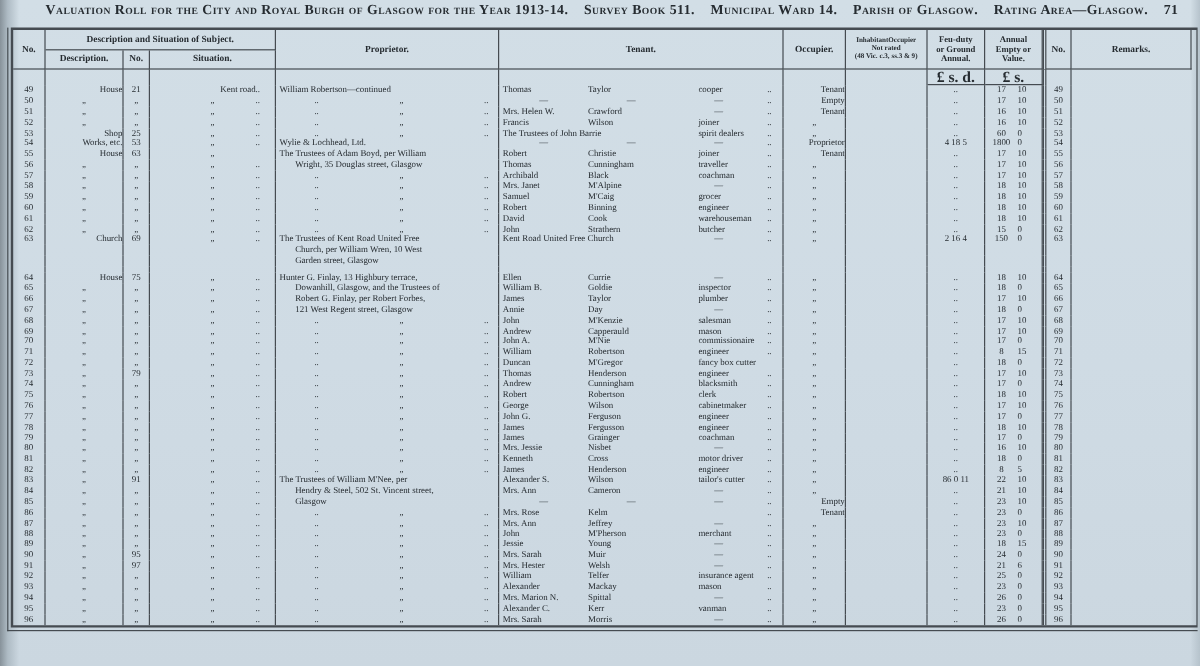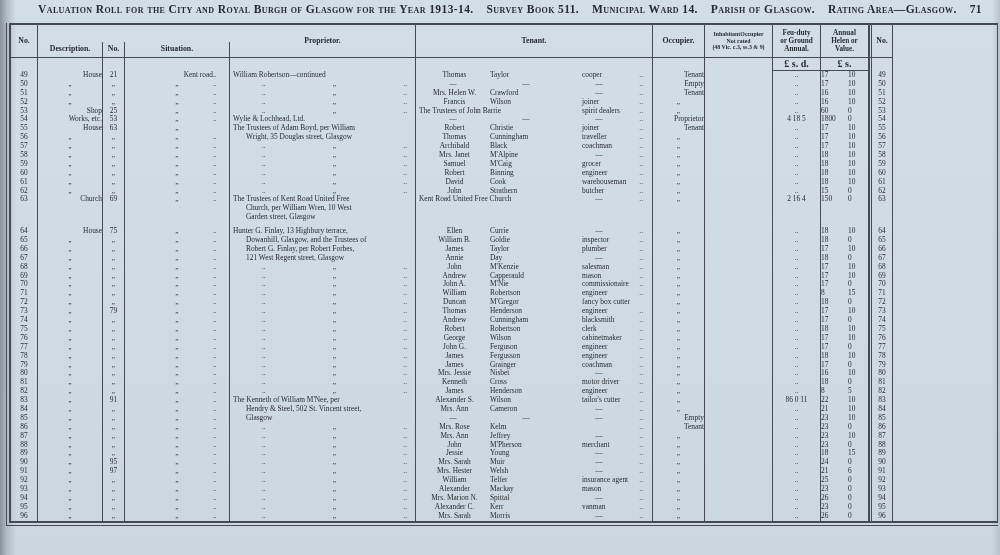--- a/index.html
+++ b/index.html
@@ -30,45 +30,45 @@
     border-left:2px solid var(--ln);border-bottom:2px solid var(--ln);}
 
   .hdr{display:grid;grid-template-columns:var(--cols);grid-template-rows:17px 16px 13px;}
   .hc{border-right:1px solid var(--ln);display:flex;flex-direction:column;
     align-items:center;justify-content:center;text-align:center;
     font-size:7.8px;line-height:1.12;font-weight:bold;color:var(--ink);overflow:hidden;white-space:nowrap;}
   .hc:last-child{border-right:none;}
   .hb{border-bottom:1px solid var(--ln);}
   .small3{font-size:5.9px;font-weight:bold;line-height:1.15;}
   .dbl{border-left:3px double var(--ln);}
-  .units{font-size:10px;}
+  .units{font-size:13px;}
 
   .lbody{}
   .lrow{display:grid;grid-template-columns:var(--cols);height:8.9px;}
   .lrow.sp{height:5px;}
   .c{border-right:1px solid var(--ln);overflow:hidden;white-space:nowrap;
     font-size:7.4px;line-height:8.8px;color:var(--ink);}
   .c:last-child{border-right:none;}
   .ctr{text-align:center;}
   .pl3{padding-left:3px;}
   .pl4{padding-left:4px;text-align:right;}
   .pl16{padding-left:16px;}
   .sit{display:flex;}
   .sitm{flex:1;margin-left:16px;}
   .sitd{width:16px;}
   .pdit{display:flex;justify-content:space-between;padding:0 8px 0 32px;}
   .ten{display:flex;}
-  .tf{width:74px;padding-left:3px;text-align:center;}
+  .tf{width:74px;padding-left:3px;}
   .ts{width:72px;}
   .to{width:74px;padding-left:20px;}
   .tdots{flex:1;text-align:right;padding-right:9px;}
   .tw{width:146px;padding-left:3px;}
   .dash{text-align:center;padding-left:0;}
   .rent{display:flex;}
-  .rl{flex:1;text-align:left;font-family:Liberation Serif, serif;}
+  .rl{flex:1;text-align:center;font-family:Liberation Serif, serif;}
   .rs{width:15px;text-align:right;padding-right:20px;}
 </style>
 </head>
 <body>
 
 <div class="edge-l"></div>
 <div class="edge-r"></div>
 
 <div class="titlebar">
   <span>Valuation Roll for the City and Royal Burgh of Glasgow for the Year 1913-14.</span>
@@ -76,42 +76,44 @@
   <span>Municipal Ward 14.</span>
   <span>Parish of Glasgow.</span>
   <span>Rating Area—Glasgow.</span>
   <span>71</span>
 </div>
 
 <div class="tableframe">
   <div class="vtable">
     <div class="hdr">
       <div class="hc hb" style="grid-column:1;grid-row:1/3">No.</div>
+      <div class="hc hb" style="grid-column:2/5;grid-row:1">Description and Situation of Subject.</div>
       <div class="hc hb" style="grid-column:2;grid-row:2">Description.</div>
       <div class="hc hb" style="grid-column:3;grid-row:2">No.</div>
       <div class="hc hb" style="grid-column:4;grid-row:2">Situation.</div>
       <div class="hc hb" style="grid-column:6;grid-row:1/3">Tenant.</div>
       <div class="hc hb" style="grid-column:5;grid-row:1/3">Proprietor.</div>
       <div class="hc hb" style="grid-column:7;grid-row:1/3">Occupier.</div>
       <div class="hc hb small3" style="grid-column:8;grid-row:1/3">
         <span>InhabitantOccupier</span>
         <span>Not rated</span>
         <span>(48 Vic. c.3, ss.3 &amp; 9)</span>
       </div>
       <div class="hc hb" style="grid-column:9;grid-row:1/3;font-size:7.2px">
         <span>Feu-duty</span>
         <span>or Ground</span>
         <span>Annual.</span>
       </div>
       <div class="hc hb" style="grid-column:10;grid-row:1/3;font-size:7.2px">
         <span>Annual</span>
-        <span>Helen or</span>
+        <span>Empty or</span>
         <span>Value.</span>
       </div>
       <div class="hc hb dbl" style="grid-column:11;grid-row:1/3">No.</div>
+      <div class="hc hb" style="grid-column:12;grid-row:1/3">Remarks.</div>
       <div class="hc" style="grid-column:1;grid-row:3"></div>
       <div class="hc" style="grid-column:2;grid-row:3"></div>
       <div class="hc" style="grid-column:3;grid-row:3"></div>
       <div class="hc" style="grid-column:4;grid-row:3"></div>
       <div class="hc" style="grid-column:5;grid-row:3"></div>
       <div class="hc" style="grid-column:6;grid-row:3"></div>
       <div class="hc" style="grid-column:7;grid-row:3"></div>
       <div class="hc" style="grid-column:8;grid-row:3"></div>
       <div class="hc hb units" style="grid-column:9;grid-row:3">£ s. d.</div>
       <div class="hc hb units" style="grid-column:10;grid-row:3">£ s.</div>
@@ -1143,21 +1145,21 @@
           <div class="c "></div>
         </div>
         <div class="lrow">
           <div class="c ctr">83</div>
           <div class="c ctr">„</div>
           <div class="c ctr">91</div>
           <div class="c sit">
             <span class="sitm ctr">„</span>
             <span class="sitd">..</span>
           </div>
-          <div class="c prop pl3">The Kenneth of William M'Nee, per</div>
+          <div class="c prop pl3">The Trustees of William M'Nee, per</div>
           <div class="c ten">
             <span class="tf">Alexander S.</span>
             <span class="ts">Wilson</span>
             <span class="to">tailor's cutter</span>
             <span class="tdots">..</span>
           </div>
           <div class="c ctr">„</div>
           <div class="c "></div>
           <div class="c ctr">86 0 11</div>
           <div class="c rent">

